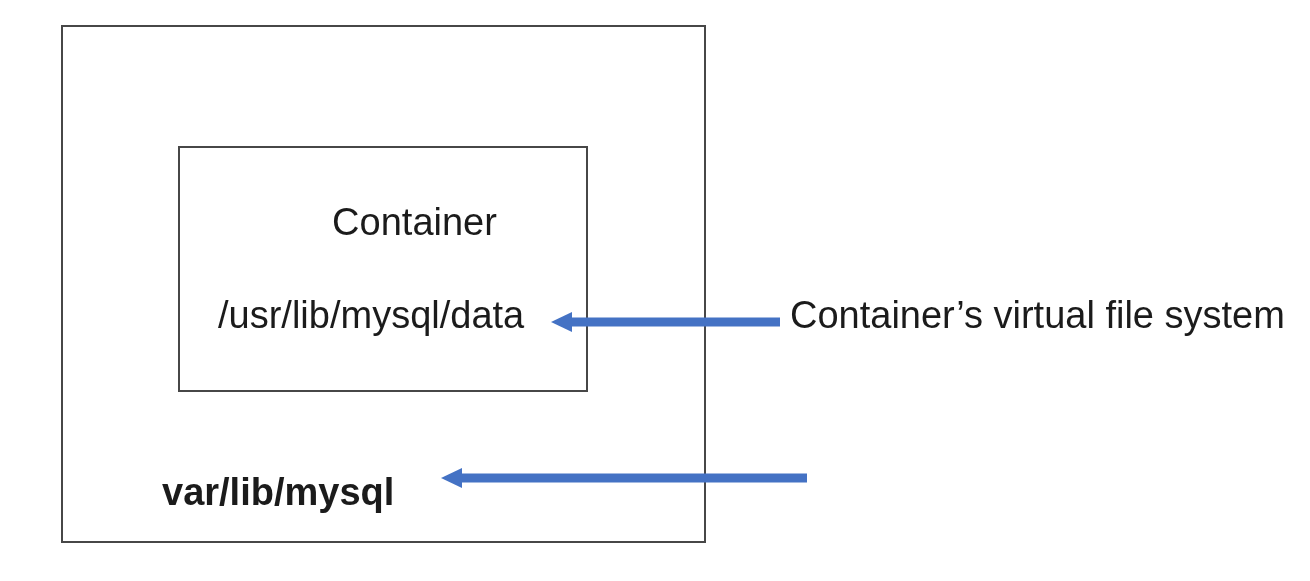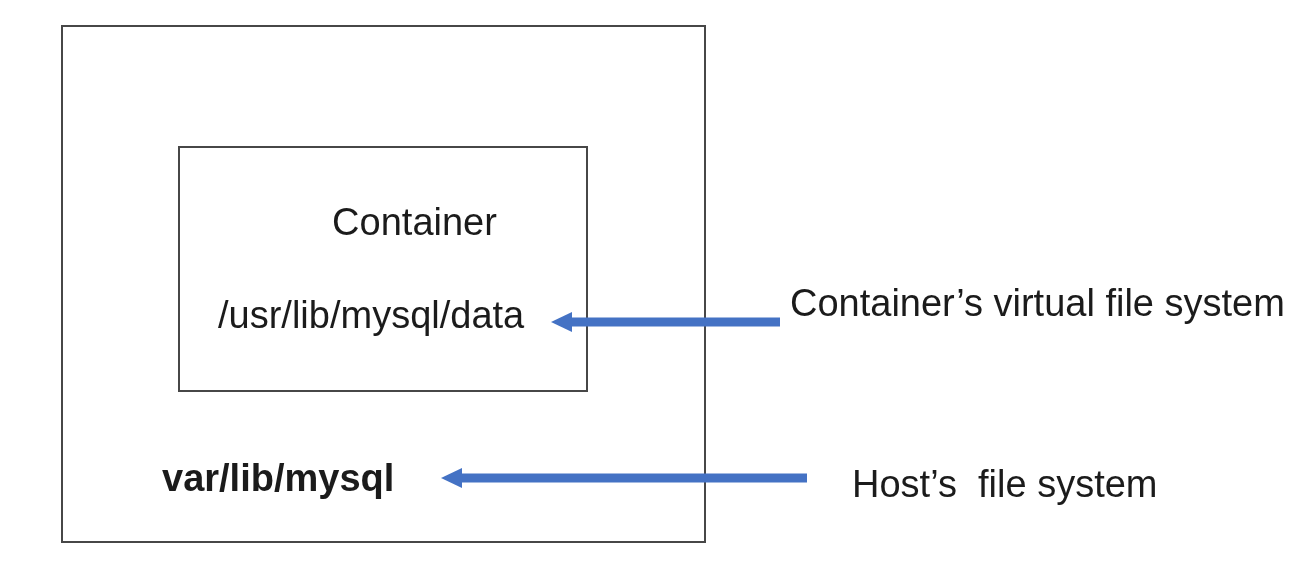--- a/index.html
+++ b/index.html
@@ -52,26 +52,26 @@
     top: 203px;
     width: 473px;
     text-align: center;
   }
   .container-path {
     left: 218px;
     top: 296px;
   }
   .host-path {
     left: 162px;
-    top: 459px;
+    top: 473px;
     font-weight: bold;
   }
   .annotation-top {
     left: 790px;
-    top: 284px;
+    top: 296px;
   }
   .annotation-bottom {
     left: 852px;
     top: 465px;
   }
   .arrow {
     position: absolute;
     display: block;
   }
   .arrow-top {
@@ -104,15 +104,14 @@
     <polygon points="1,12 22,2 22,22" fill="#4472C4"></polygon>
   </svg>
 
   <svg class="arrow arrow-bottom" width="367" height="24" viewBox="0 0 367 24">
     <line x1="18" y1="12" x2="367" y2="12" stroke-width="9" stroke="#4472C4"></line>
     <polygon points="1,12 22,2 22,22" fill="#4472C4"></polygon>
   </svg>
 
   <div class="label annotation-top">Container’s virtual file system</div>
 
-  <div class="label annotation-bottom">Host’s  file system</div>
 
 </div>
 
 </body></html>

